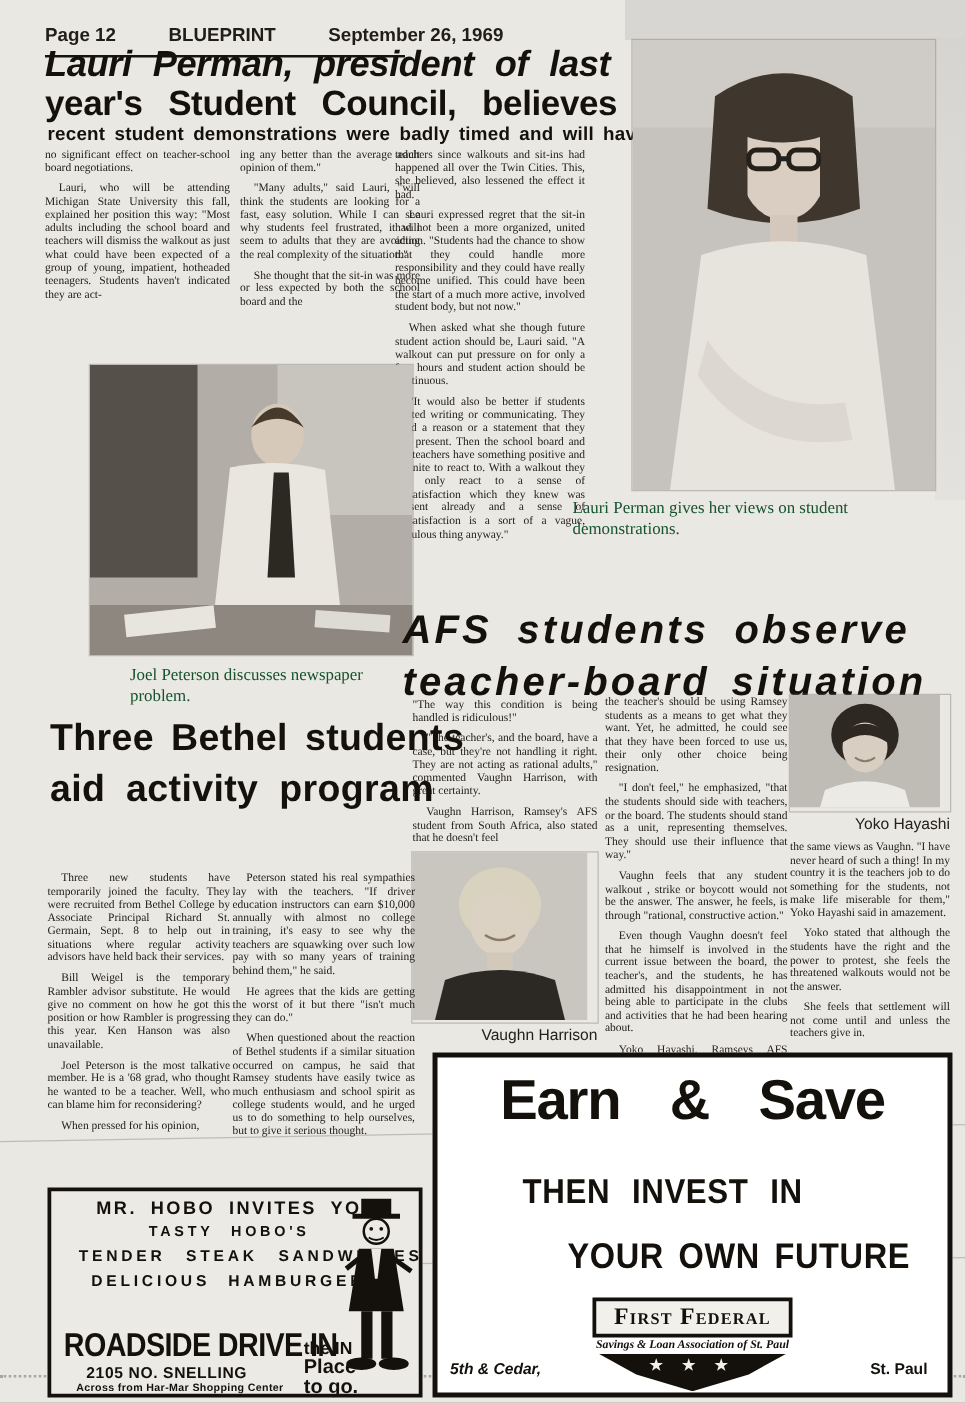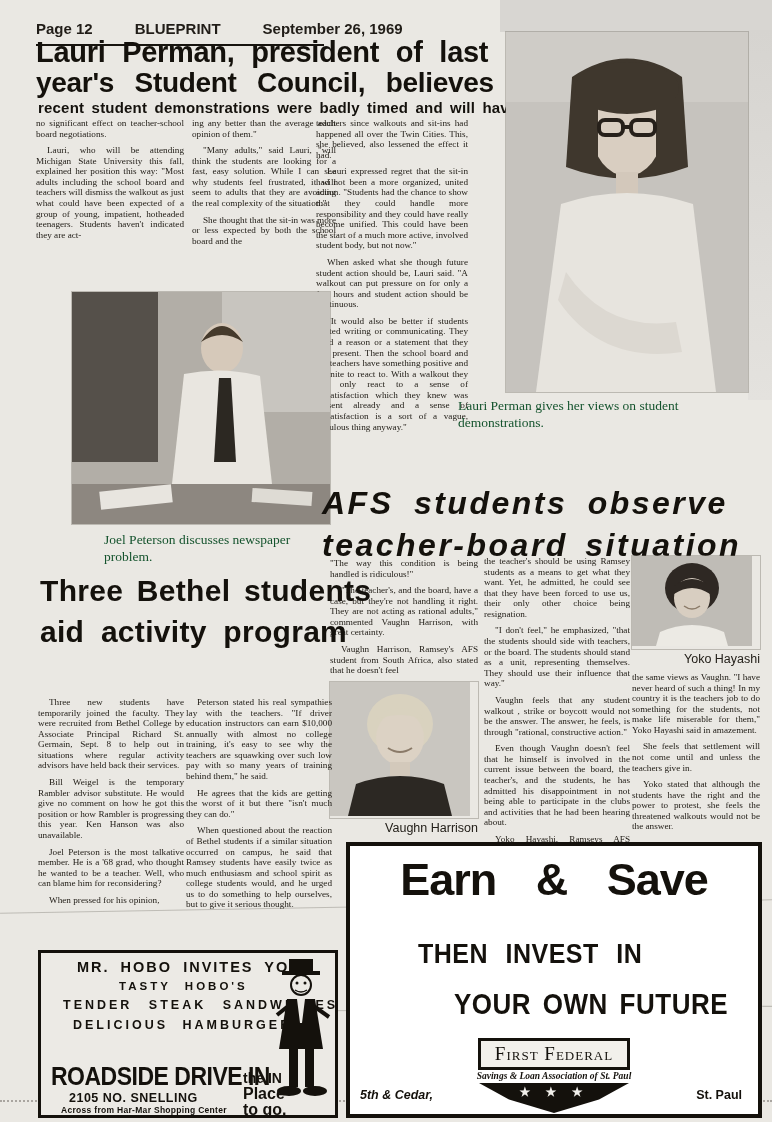--- a/index.html
+++ b/index.html
@@ -9,21 +9,21 @@
   
   .artifact{position:absolute;background:#d8d6d2;}
   .crease{position:absolute;height:1px;background:rgba(110,105,98,.35);}
   .noise{position:absolute;border-top:2px dotted rgba(90,85,78,.45);}
   
   #hdr{left:36px;top:20px;display:flex;gap:42px;align-items:flex-end;
        font-family:"Liberation Sans",sans-serif;font-weight:bold;font-size:15px;}
   #hdr-rule{left:36px;top:44px;width:288px;height:2px;background:#17140f;}
   
   .hl{font-family:"Liberation Sans",sans-serif;font-weight:bold;color:#14110c;line-height:1;}
-  #lead-h1{left:36px;top:38px;font-size:29px;letter-spacing:-.3px;word-spacing:9px;}
+  #lead-h1{left:36px;top:38px;font-size:29px;letter-spacing:-.3px;word-spacing:9px;font-style:italic;}
   #lead-h2{left:36px;top:69px;font-size:28px;letter-spacing:-.3px;word-spacing:13px;}
   #lead-sub{left:38px;top:100px;font-size:15px;word-spacing:3px;letter-spacing:.2px;}
   #bethel-h1{left:40px;top:576px;font-size:30px;letter-spacing:.3px;word-spacing:5px;}
   #bethel-h2{left:40px;top:617px;font-size:30px;letter-spacing:.3px;word-spacing:8px;}
   #afs-h1{left:322px;top:487px;font-size:32px;font-style:italic;letter-spacing:2.5px;word-spacing:9px;}
   #afs-h2{left:322px;top:529px;font-size:32px;font-style:italic;letter-spacing:2.5px;word-spacing:6px;}
   
   .col{position:absolute;font-size:9.2px;line-height:1.15;text-align:justify;color:#24201a;}
   .col p{margin:0 0 6px;text-indent:11px;}
   .col p.cont{text-indent:0;}
@@ -58,21 +58,21 @@
   #ad-bank{left:346px;top:842px;width:408px;height:268px;border:4px solid #14110c;background:#ffffff;
            font-family:"Liberation Sans",sans-serif;font-weight:bold;color:#14110c;}
   #bank-h{position:absolute;left:0;top:8px;width:100%;text-align:center;font-size:45px;
           word-spacing:28px;letter-spacing:-1px;}
   #bank-l2{position:absolute;left:68px;top:92px;font-size:25px;letter-spacing:.5px;word-spacing:10px;
            transform:scaleY(1.1);transform-origin:top left;}
   #bank-l3{position:absolute;left:104px;top:142px;font-size:26px;letter-spacing:.5px;word-spacing:4px;
            transform:scaleY(1.1);transform-origin:top left;}
   #bank-logo{position:absolute;left:50%;top:192px;transform:translateX(-50%);text-align:center;width:220px;}
   #bank-name{display:inline-block;border:3px solid #14110c;padding:2px 14px;background:#f2f0eb;
-             font-family:"Liberation Serif",serif;font-variant:small-caps;font-weight:normal;
+             font-family:"Liberation Serif",serif;font-variant:small-caps;font-weight:bold;
              font-size:19px;letter-spacing:1px;}
   #bank-sub{font-family:"Liberation Serif",serif;font-style:italic;font-weight:bold;
             font-size:9.5px;margin-top:1px;}
   #bank-banner{margin:2px auto 0;width:150px;height:30px;background:#14110c;color:#f2f0eb;
                font-size:12px;letter-spacing:6px;text-align:center;line-height:18px;
                clip-path:polygon(0 0,100% 0,80% 55%,50% 100%,20% 55%);}
   #bank-left{position:absolute;left:10px;bottom:12px;font-size:12.5px;font-style:italic;}
   #bank-right{position:absolute;right:16px;bottom:12px;font-size:12.5px;}
 </style>
 </head>
@@ -185,22 +185,22 @@
         <rect width="120" height="90" fill="#bfbcb6"></rect>
         <ellipse cx="60" cy="32" rx="27" ry="25" fill="#2e2823"></ellipse>
         <ellipse cx="60" cy="42" rx="18" ry="20" fill="#d8cec1"></ellipse>
         <path d="M42 30 Q60 16 78 30 L78 38 Q60 26 42 38 Z" fill="#2e2823"></path>
         <path d="M28 76 Q60 62 92 76 L96 90 L24 90 Z" fill="#eceae4"></path>
         <path d="M52 50 Q60 56 68 50" fill="none" stroke="#8a7a68" stroke-width="1.5"></path>
       </svg>
     </div>
     <div class="flowcap">Yoko Hayashi</div>
     <p class="cont">the same views as Vaughn. "I have never heard of such a thing! In my country it is the teachers job to do something for the students, not make life miserable for them," Yoko Hayashi said in amazement.</p>
+    <p>Yoko stated that although the students have the right and the power to protest, she feels the threatened walkouts would not be the answer.</p>
     <p>She feels that settlement will not come until and unless the teachers give in.</p>
-    <p>Yoko stated that although the students have the right and the power to protest, she feels the threatened walkouts would not be the answer.</p>
   </div>
 
   <div id="bethel-h1" class="abs hl">Three Bethel students</div>
   <div id="bethel-h2" class="abs hl">aid activity program</div>
 
   <div class="col" style="left:38px;top:697px;width:146px;">
     <p>Three new students have temporarily joined the faculty. They were recruited from Bethel College by Associate Principal Richard St. Germain, Sept. 8 to help out in situations where regular activity advisors have held back their services.</p>
     <p>Bill Weigel is the temporary Rambler advisor substitute. He would give no comment on how he got this position or how Rambler is progressing this year. Ken Hanson was also unavailable.</p>
     <p>Joel Peterson is the most talkative member. He is a '68 grad, who thought he wanted to be a teacher. Well, who can blame him for reconsidering?</p>
     <p>When pressed for his opinion,</p>

